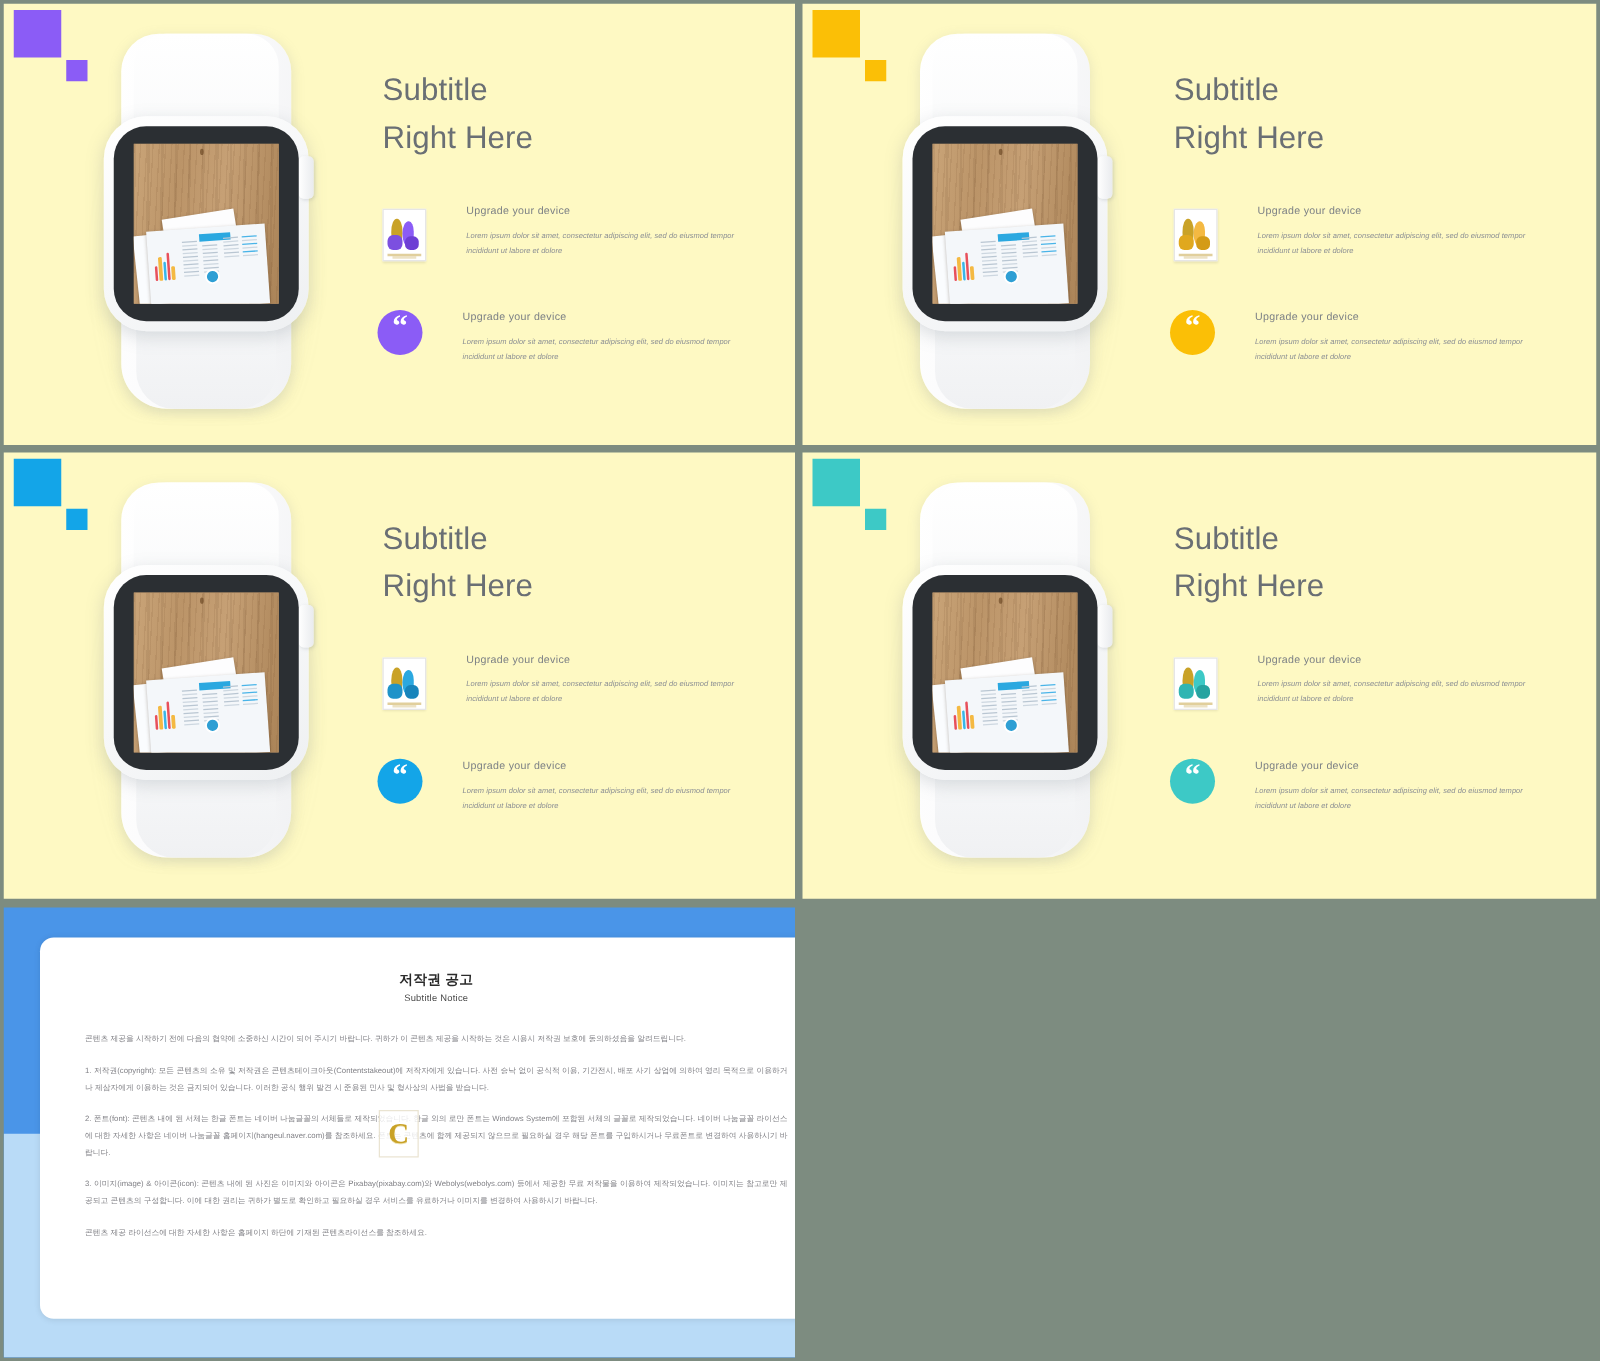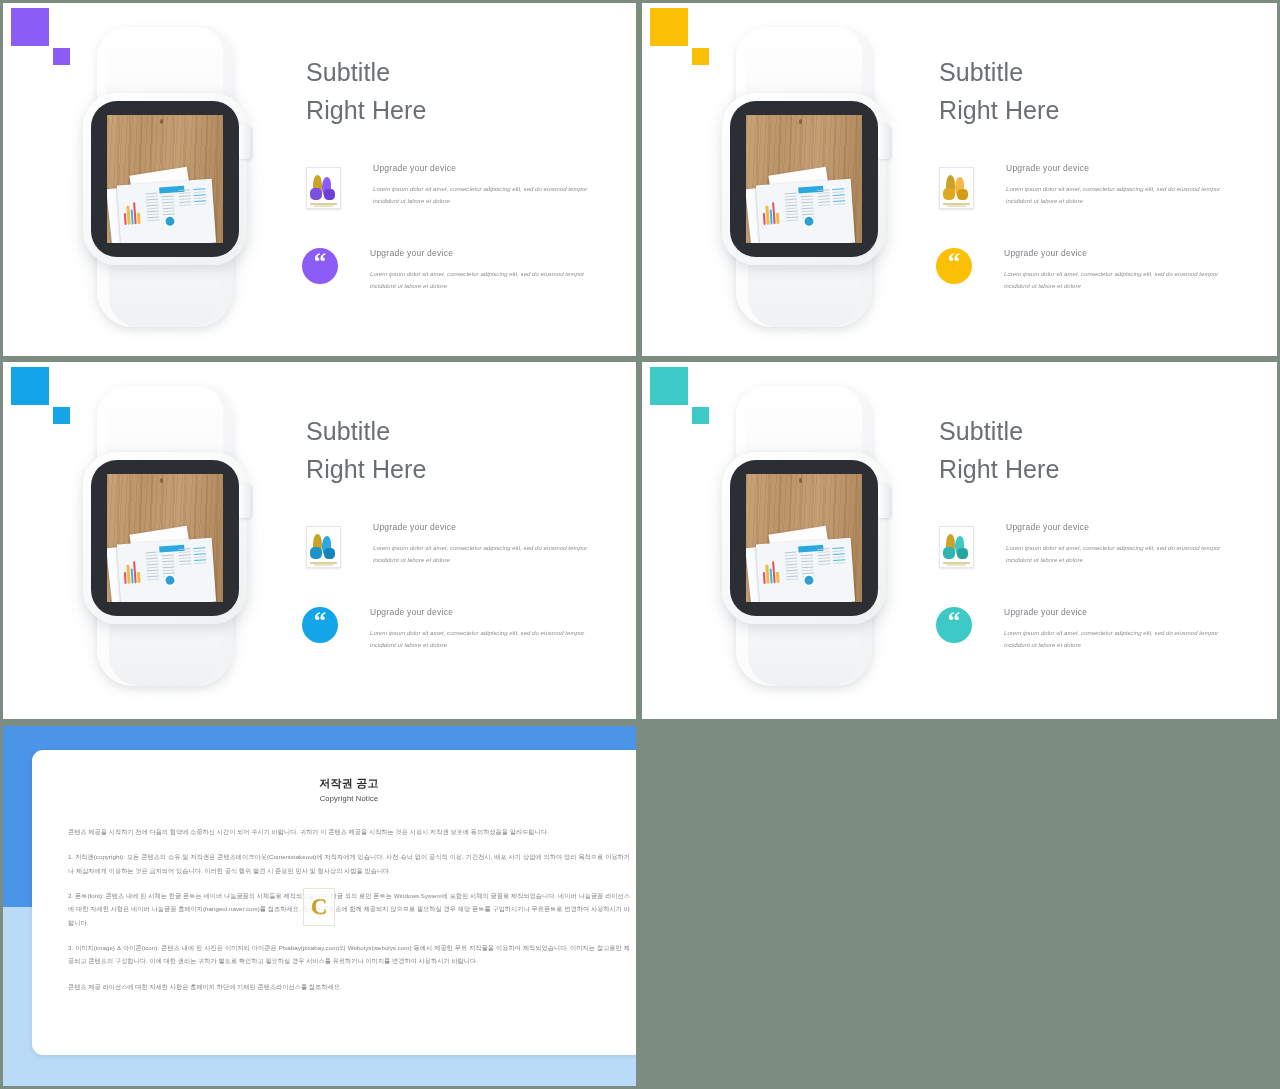--- a/index.html
+++ b/index.html
@@ -8,21 +8,21 @@
     background:#7d8c80;
     font-family:"Liberation Sans","DejaVu Sans",sans-serif;
     overflow:hidden;
     position:relative;
   }
   .grid{position:absolute;inset:0;}
 
   
   .slide{
     position:absolute;
-    background:#ffffff;
+    background:#fef9c3;
     overflow:hidden;
   }
   .slide-a{left:3px;  top:3px;   width:633px;height:353px;}
   .slide-b{left:642px;top:3px;   width:635px;height:353px;}
   .slide-c{left:3px;  top:362px; width:633px;height:357px;}
   .slide-d{left:642px;top:362px; width:635px;height:357px;}
 
   
   .sq-big{position:absolute;left:8px;top:5px;width:38px;height:38px;}
   .sq-small{position:absolute;left:50px;top:45px;width:17px;height:17px;}
@@ -556,21 +556,21 @@
         <div class="ftitle">Upgrade your device</div>
         <div class="fbody">Lorem ipsum dolor sit amet, consectetur adipiscing elit, sed do eiusmod tempor incididunt ut labore et dolore</div>
       </div>
     </div>
   </section>
 
   <section class="slide-e">
     <div class="lower-band"></div>
     <div class="paper">
       <div class="cp-title">저작권 공고</div>
-      <div class="cp-sub">Copyright Notice</div>
+      <div class="cp-sub">Subtitle Notice</div>
       <div class="cp-body">
         <p class="cp-p">콘텐츠 제공을 시작하기 전에 다음의 협약에 소중하신 시간이 되어 주시기 바랍니다. 귀하가 이 콘텐츠 제공을 시작하는 것은 시용시 저작권 보호에 동의하셨음을 알려드립니다.</p>
         <p class="cp-p">1. 저작권(copyright): 모든 콘텐츠의 소유 및 저작권은 콘텐츠테이크아웃(Contentstakeout)에 저작자에게 있습니다. 사전 승낙 없이 공식적 이용, 기간전시, 배포 사기 상업에 의하여 영리 목적으로 이용하거나 제삼자에게 이용하는 것은 금지되어 있습니다. 이러한 공식 행위 발견 시 준용된 민사 및 형사상의 사법을 받습니다.</p>
         <p class="cp-p">2. 폰트(font): 콘텐츠 내에 된 서체는 한글 폰트는 네이버 나눔글꼴의 서체들로 제작되었습니다. 한글 외의 로만 폰트는 Windows System에 포함된 서체의 글꼴로 제작되었습니다. 네이버 나눔글꼴 라이선스에 대한 자세한 사항은 네이버 나눔글꼴 홈페이지(hangeul.naver.com)를 참조하세요. 폰트는 콘텐츠에 함께 제공되지 않으므로 필요하실 경우 해당 폰트를 구입하시거나 무료폰트로 변경하여 사용하시기 바랍니다.</p>
         <p class="cp-p">3. 이미지(image) &amp; 아이콘(icon): 콘텐츠 내에 된 사진은 이미지와 아이콘은 Pixabay(pixabay.com)와 Webolys(webolys.com) 등에서 제공한 무료 저작물을 이용하여 제작되었습니다. 이미지는 참고로만 제공되고 콘텐츠의 구성합니다. 이에 대한 권리는 귀하가 별도로 확인하고 필요하실 경우 서비스를 유료하거나 이미지를 변경하여 사용하시기 바랍니다.</p>
         <p class="cp-p">콘텐츠 제공 라이선스에 대한 자세한 사항은 홈페이지 하단에 기재된 콘텐츠라이선스를 참조하세요.</p>
       </div>
     </div>
     <div class="watermark">C</div>
   </section>

